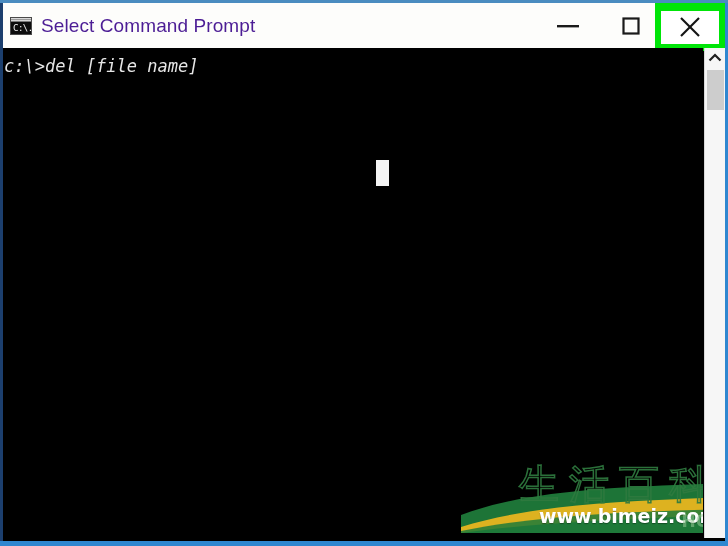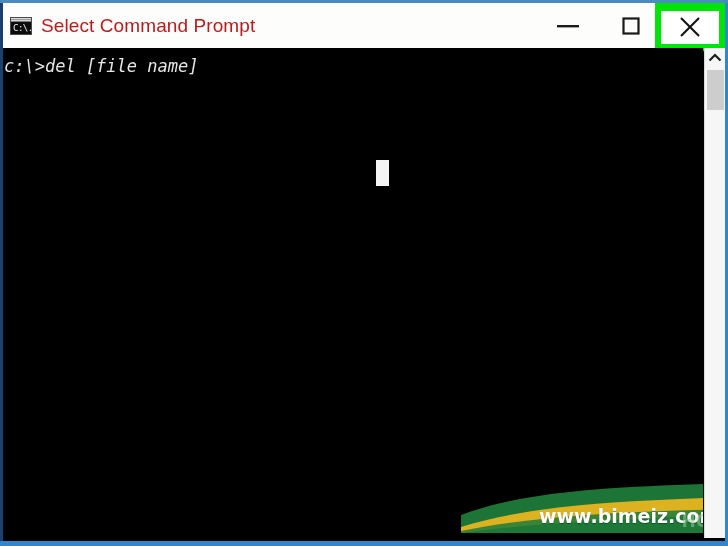--- a/index.html
+++ b/index.html
@@ -97,21 +97,21 @@
     top: 4px;
     font-family: "DejaVu Sans Mono", monospace;
     font-size: 9px;
     line-height: 12px;
     color: #f2f2f2;
     letter-spacing: -0.5px;
     white-space: nowrap;
   }
   #window-title {
     font-size: 19px;
-    color: #b91c1c;
+    color: #4c1d95;
     white-space: nowrap;
     letter-spacing: 0.1px;
   }
 
   
   #window-controls {
     display: flex;
     align-items: stretch;
     height: 45px;
     flex: 0 0 auto;
@@ -299,20 +299,21 @@
     <div id="console-area">
       <div id="console-text">c:\&gt;del [file name]</div>
       <div id="console-block-cursor"></div>
 
       <div id="watermark">
         <svg id="wm-ribbon-svg" width="270" height="80" viewBox="0 0 270 80" style="position:absolute;left:0;top:0;">
           <path d="M0,62 C70,36 160,34 270,30 L270,80 L0,80 Z" fill="#1f7a3a" opacity="0.95"></path>
           <path d="M0,74 C70,52 160,48 270,44 L270,62 C160,66 70,70 0,80 Z" fill="#e8b51f" opacity="0.95"></path>
           <path d="M0,78 C80,62 170,58 270,56 L270,80 L0,80 Z" fill="#1f7a3a" opacity="0.85"></path>
         </svg>
+        <div id="wm-chars">生活百科</div>
         <div id="wm-url">www.bimeiz.com</div>
         <div id="wm-how">HOW</div>
       </div>
     </div>
 
     <div id="console-scrollbar">
       <div id="scroll-up-button">
         <svg width="14" height="10" viewBox="0 0 14 10">
           <polyline points="1.5,7.5 7,2 12.5,7.5" fill="none" stroke="#1e1e1e" stroke-width="2.2"></polyline>
         </svg>

